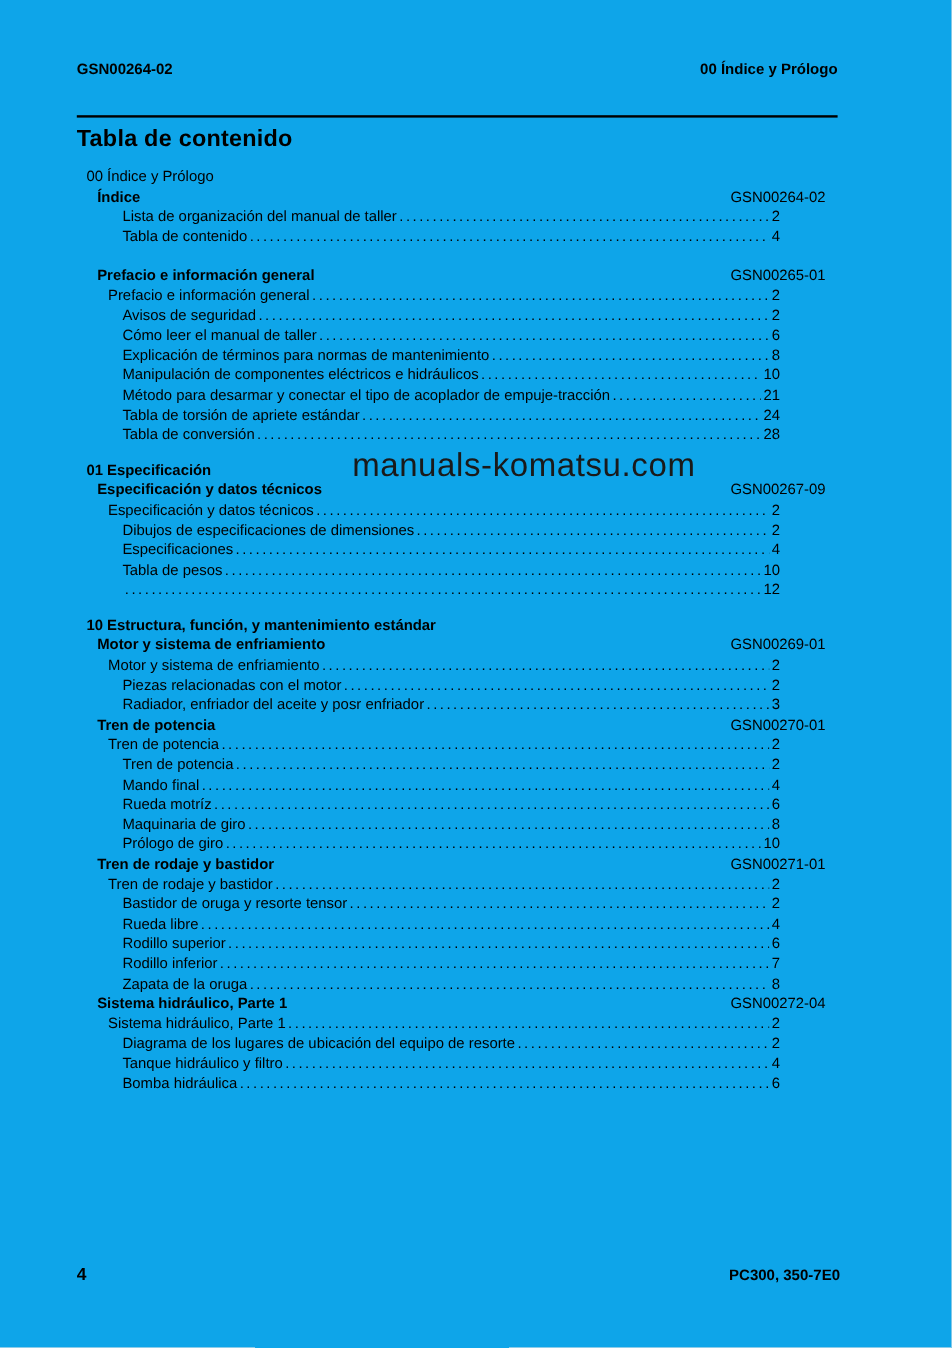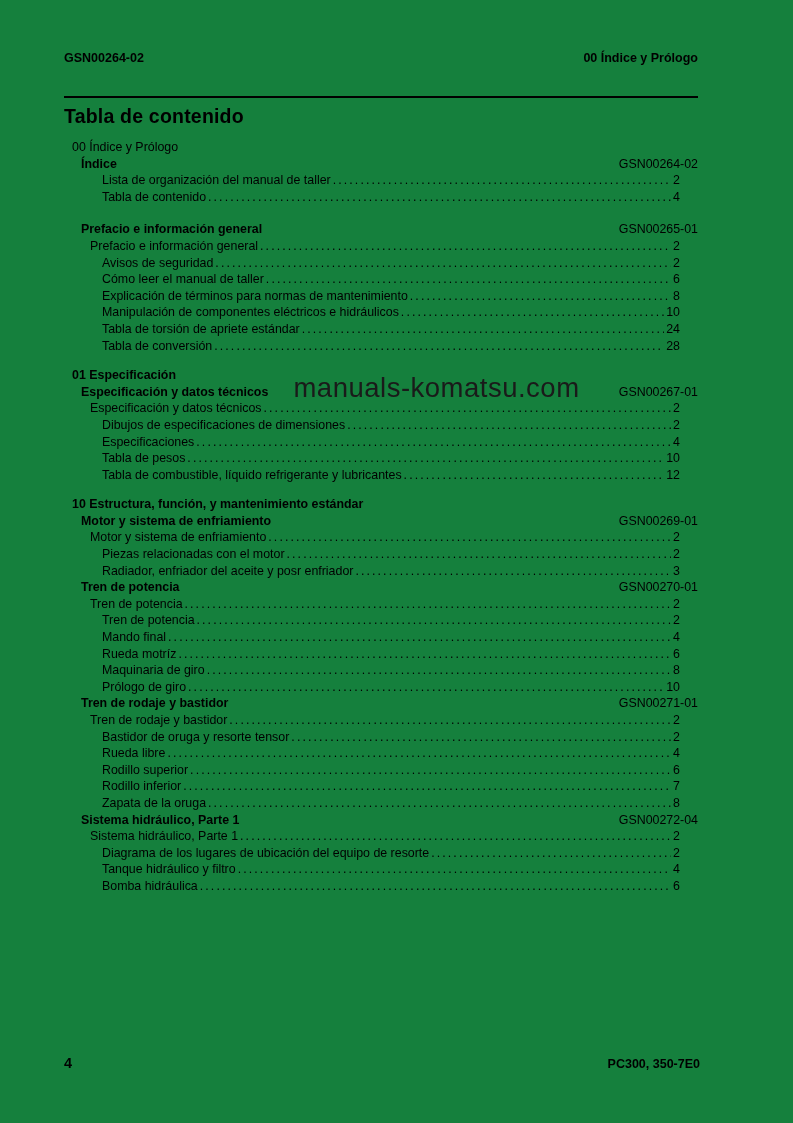--- a/index.html
+++ b/index.html
@@ -1,20 +1,20 @@
 <!DOCTYPE html>
 <html><head>
 <meta charset="utf-8">
 <style>
   html,body { margin:0; padding:0; background:#e8e8e8; }
   .page {
     position:relative;
     width:793px; height:1123px;
     margin:0 auto;
-    background:#15803d;
+    background:#0ea5e9;
     font-family:"Liberation Sans", sans-serif;
     color:#000;
     overflow:hidden;
   }
   .content { padding:0 95px 0 64px; } 
 
   
   .header {
     display:flex; justify-content:space-between; align-items:baseline;
     padding-top:51px;
@@ -29,26 +29,26 @@
     letter-spacing:0.2px;
   }
 
   
   .toc { margin-top:12px; font-size:12.4px; }
   .toc-row { line-height:16.6px; }
   .section-label { margin-left:8px; }
   .section-gap { margin-top:13px;font-weight:bold; }
   .chapter-row {
     display:flex; justify-content:space-between; align-items:baseline;
-    margin-left:17px; 
+    margin-left:17px; margin-right:10px;
   }
   .chapter-gap { margin-top:16px; }
   .chapter-title { font-weight:bold; white-space:nowrap; }
   .chapter-code { font-weight:normal; white-space:nowrap; }
-  .entry-row { display:flex; align-items:flex-end; margin-right:18px; }
+  .entry-row { display:flex; align-items:flex-end; margin-right:48px; }
   .entry-row.lvl1 { margin-left:26px; }
   .entry-row.lvl2 { margin-left:38px; }
   .entry-label { white-space:nowrap; }
   .dots { flex:1; overflow:hidden; white-space:nowrap; margin:0 2px; }
   .dots::after {
     content:"................................................................................................................................................................";
     letter-spacing:2.1px; color:#000;
   }
   .page-num { white-space:nowrap; }
 
@@ -125,35 +125,40 @@
             <span class="entry-label">Explicación de términos para normas de mantenimiento</span>
             <span class="dots"></span>
             <span class="page-num">8</span>
           </div>
           <div class="toc-row entry-row lvl2">
             <span class="entry-label">Manipulación de componentes eléctricos e hidráulicos</span>
             <span class="dots"></span>
             <span class="page-num">10</span>
           </div>
           <div class="toc-row entry-row lvl2">
+            <span class="entry-label">Método para desarmar y conectar el tipo de acoplador de empuje-tracción</span>
+            <span class="dots"></span>
+            <span class="page-num">21</span>
+          </div>
+          <div class="toc-row entry-row lvl2">
             <span class="entry-label">Tabla de torsión de apriete estándar</span>
             <span class="dots"></span>
             <span class="page-num">24</span>
           </div>
           <div class="toc-row entry-row lvl2">
             <span class="entry-label">Tabla de conversión</span>
             <span class="dots"></span>
             <span class="page-num">28</span>
           </div>
         </div>
         <div class="toc-section">
           <div class="toc-row section-label section-gap">01 Especificación</div>
           <div class="toc-row chapter-row">
             <span class="chapter-title">Especificación y datos técnicos</span>
-            <span class="chapter-code">GSN00267-01</span>
+            <span class="chapter-code">GSN00267-09</span>
           </div>
           <div class="toc-row entry-row lvl1">
             <span class="entry-label">Especificación y datos técnicos</span>
             <span class="dots"></span>
             <span class="page-num">2</span>
           </div>
           <div class="toc-row entry-row lvl2">
             <span class="entry-label">Dibujos de especificaciones de dimensiones</span>
             <span class="dots"></span>
             <span class="page-num">2</span>
@@ -162,21 +167,20 @@
             <span class="entry-label">Especificaciones</span>
             <span class="dots"></span>
             <span class="page-num">4</span>
           </div>
           <div class="toc-row entry-row lvl2">
             <span class="entry-label">Tabla de pesos</span>
             <span class="dots"></span>
             <span class="page-num">10</span>
           </div>
           <div class="toc-row entry-row lvl2">
-            <span class="entry-label">Tabla de combustible, líquido refrigerante y lubricantes</span>
             <span class="dots"></span>
             <span class="page-num">12</span>
           </div>
         </div>
         <div class="toc-section">
           <div class="toc-row section-label section-gap">10 Estructura, función, y mantenimiento estándar</div>
           <div class="toc-row chapter-row">
             <span class="chapter-title">Motor y sistema de enfriamiento</span>
             <span class="chapter-code">GSN00269-01</span>
           </div>

